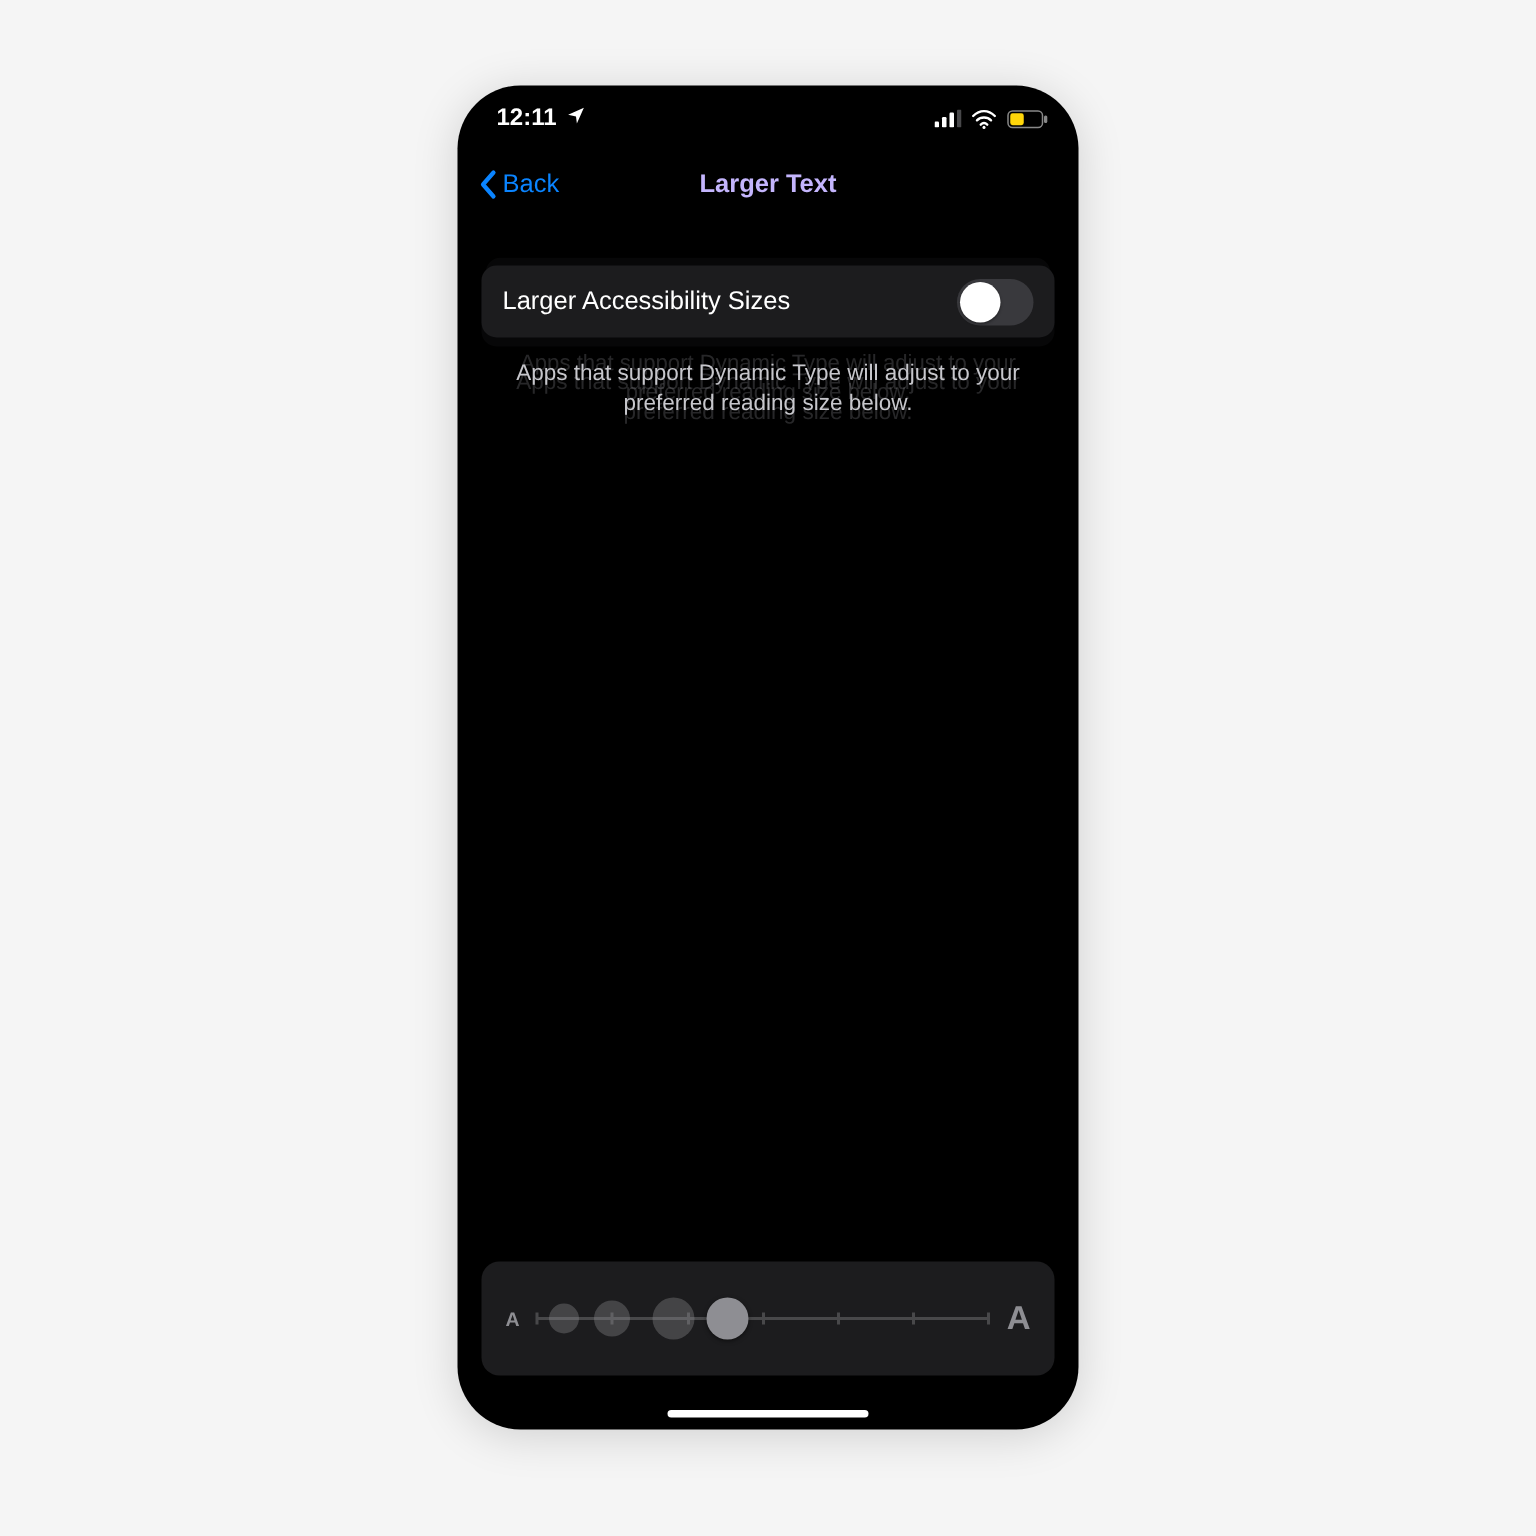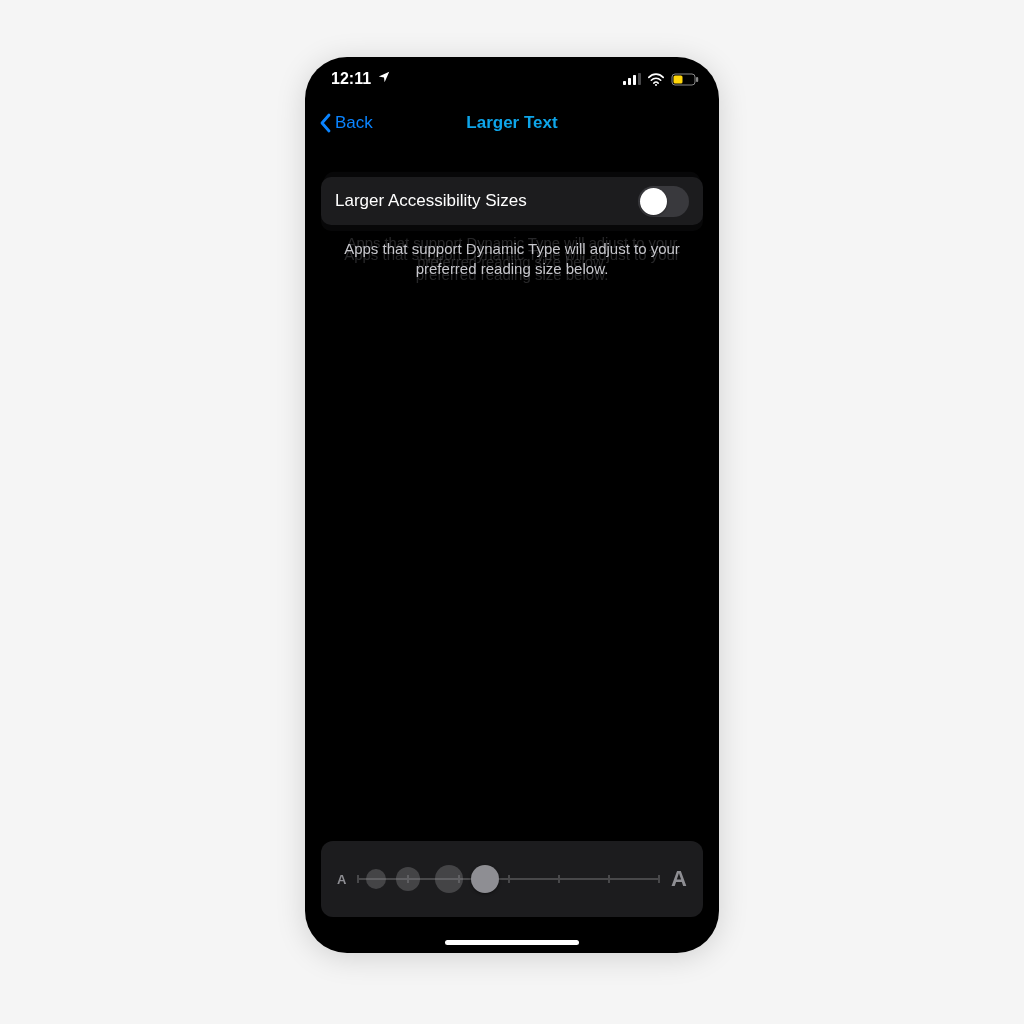--- a/index.html
+++ b/index.html
@@ -39,21 +39,21 @@
   .loc-icon svg, .status-right svg { display: block; }
 
   
   .nav-bar {
     position: relative;
     height: 44px;
     display: flex;
     align-items: center;
     justify-content: center;
   }
-  .nav-title { font-size: 17px; font-weight: 600; color: #0ea5e9; }
+  .nav-title { font-size: 17px; font-weight: 600; color: #c4b5fd; }
   .back-btn {
     position: absolute;
     left: 8px;
     top: 0;
     bottom: 0;
     display: flex;
     align-items: center;
     color: #0a84ff;
     font-size: 17px;
     gap: 4px;

